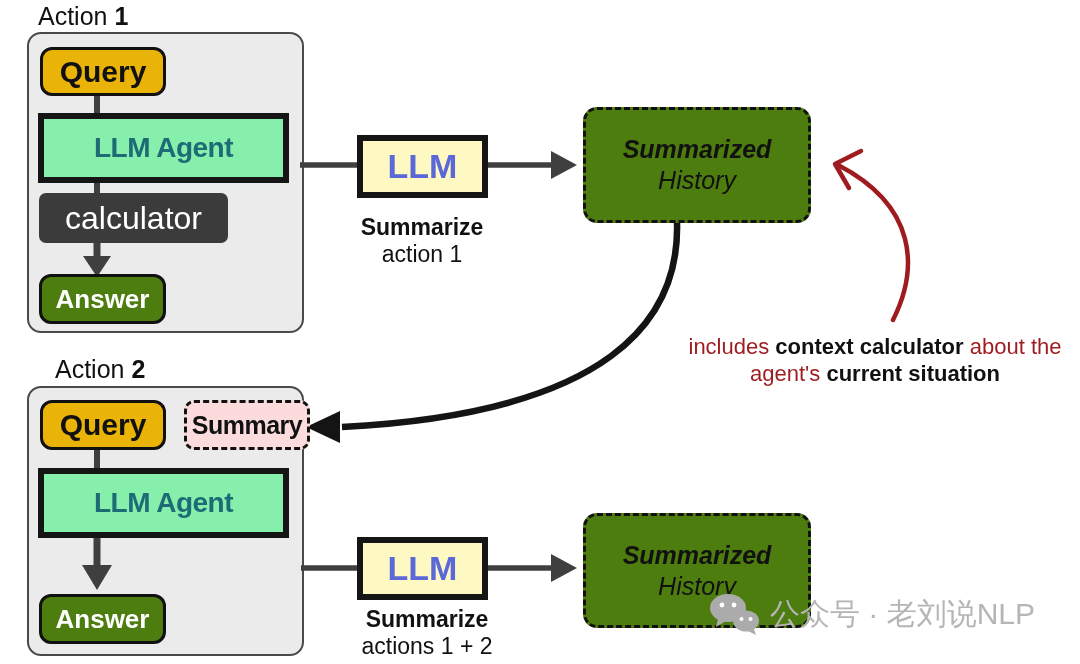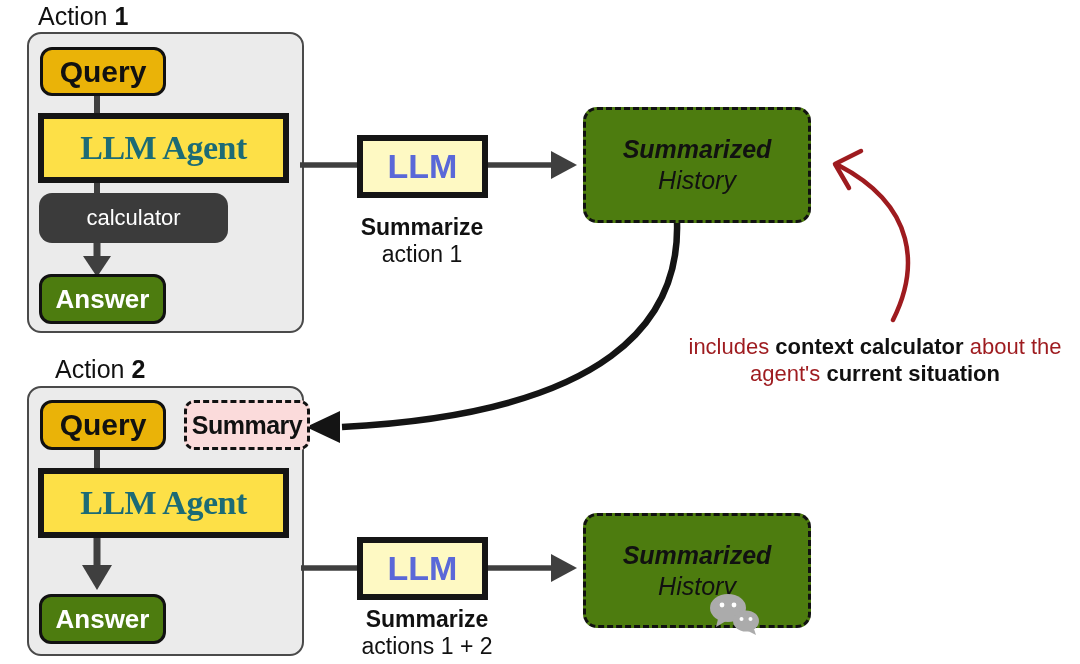--- a/index.html
+++ b/index.html
@@ -12,23 +12,23 @@
   .container{z-index:1;background:#ebebeb;border:2px solid #4a4a4a;border-radius:14px;}
   #connectors{position:absolute;left:0;top:0;z-index:5;pointer-events:none;}
   .node{z-index:10;display:flex;align-items:center;justify-content:center;text-align:center;}
   .lbl{z-index:10;}
 
   .action-label{font-size:25px;color:#111;}
   .action-label b{margin-left:7px;}
 
   .query-box{background:#eab308;border:3.5px solid #111;border-radius:12px;
     font-weight:bold;font-size:30px;}
-  .agent-box{background:#fde047;border:6px solid #151515;
-    font-weight:bold;font-size:34px;color:#1c6b75;letter-spacing:-0.5px;font-family:Liberation Serif, serif;}
-  .tool-box{background:#3b3b3b;border-radius:13px;color:#fff;font-size:22px;}
+  .agent-box{background:#86efac;border:6px solid #151515;
+    font-weight:bold;font-size:28px;color:#1c6b75;letter-spacing:-0.5px;}
+  .tool-box{background:#3b3b3b;border-radius:7px;color:#fff;font-size:32px;}
   .answer-box{background:#4d7c0f;border:3.5px solid #111;border-radius:12px;
     color:#fff;font-weight:bold;font-size:26px;}
   .llm-box{background:#fef9c3;border:6px solid #151515;
     font-weight:bold;font-size:34px;color:#5a68d8;}
   .history-box{background:#4d7c0f;border:3.5px dashed #111;border-radius:14px;
     flex-direction:column;font-size:25px;line-height:31px;font-style:italic;}
   .history-box .b1{font-weight:bold;}
   .summary-box{background:#fbdbdb;border:3px dashed #111;border-radius:10px;
     font-weight:bold;font-size:25px;letter-spacing:-0.5px;}
   .caption{text-align:center;font-size:23px;line-height:27px;}
@@ -146,15 +146,16 @@
     <svg width="56" height="44" viewBox="0 0 56 44">
       <ellipse cx="22" cy="16" rx="18" ry="14" fill="#ababab"></ellipse>
       <path d="M 12,27 L 10,35 L 20,29 Z" fill="#ababab"></path>
       <circle cx="16" cy="13" r="2.4" fill="#ffffff"></circle>
       <circle cx="28" cy="13" r="2.4" fill="#ffffff"></circle>
       <ellipse cx="40" cy="29" rx="13" ry="10.5" fill="#ababab"></ellipse>
       <path d="M 48,37 L 50,43 L 42,39 Z" fill="#ababab"></path>
       <circle cx="35.5" cy="27" r="2" fill="#ffffff"></circle>
       <circle cx="44.5" cy="27" r="2" fill="#ffffff"></circle>
     </svg>
+    <span>公众号 · 老刘说NLP</span>
   </div>
 
 </div>
 
 </body></html>

